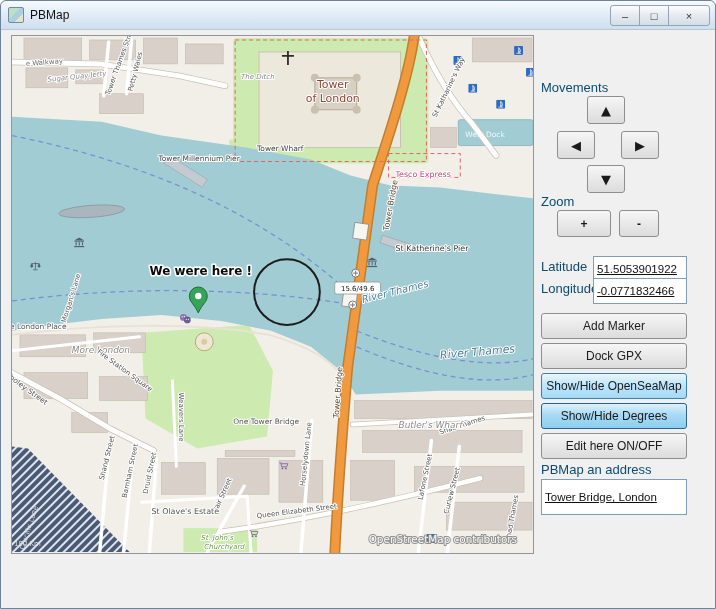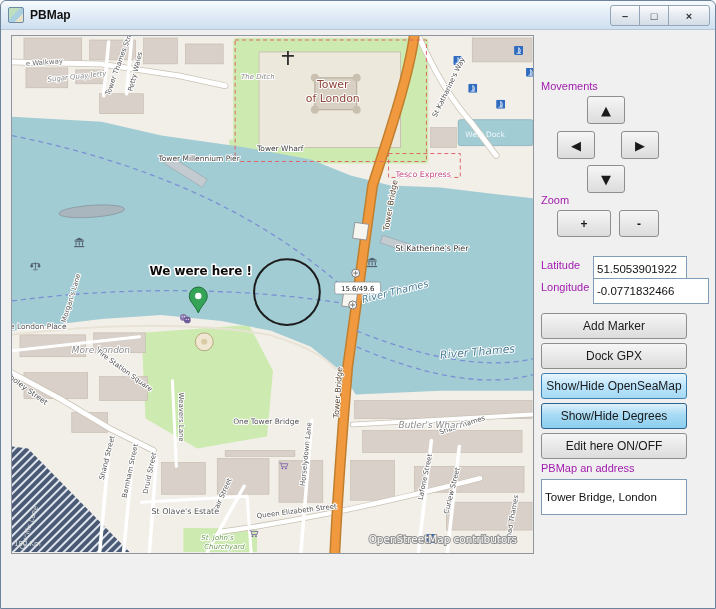--- a/index.html
+++ b/index.html
@@ -1,40 +1,40 @@
 <!DOCTYPE html>
 <html><head>
 <meta charset="utf-8">
 <style>
   html,body{margin:0;padding:0;background:#fff;}
   .window{position:relative;width:714px;height:607px;border:1px solid #6d829b;background:#f0f0f0;
           font-family:"Liberation Sans",sans-serif;border-radius:6px 6px 0 0;overflow:hidden;}
   .titlebar{position:absolute;left:0;top:0;right:0;height:28px;
             background:linear-gradient(#f7fbfe,#e4eef7 40%,#cfdff0);border-bottom:1px solid #b6c7d8;
-            display:flex;align-items:center;border-radius:6px 6px 0 0;font-weight:bold;}
+            display:flex;align-items:center;border-radius:6px 6px 0 0;}
   .app-icon{width:14px;height:14px;margin-left:7px;border:1px solid #6f8aa5;border-radius:2px;
             background:linear-gradient(135deg,#bfe0c0 0 40%,#a9cfe0 40% 70%,#e8e2c8 70%);}
   .title{font-size:12px;color:#111;margin-left:6px;}
   .caption-buttons{position:absolute;right:5px;top:4px;display:flex;}
   .cap{width:28px;height:19px;border:1px solid #93a5b6;background:linear-gradient(#fdfdfd,#e7ecf2 45%,#d4dde6);
        display:flex;align-items:center;justify-content:center;font-size:11px;color:#333;margin-left:-1px;}
   .cap.min{border-radius:3px 0 0 3px;}
   .cap.close{width:40px;border-radius:0 3px 3px 0;}
   .map-frame{position:absolute;left:10px;top:34px;width:523px;height:519px;border:1px solid #8f959c;box-sizing:border-box;}
   .map-frame svg{display:block;width:100%;height:100%;font-family:"DejaVu Sans",sans-serif;}
-  .lbl{position:absolute;font-size:11px;color:#a21caf;white-space:nowrap;}
+  .lbl{position:absolute;font-size:13px;color:#0c4a6e;white-space:nowrap;}
   .btn{position:absolute;display:flex;align-items:center;justify-content:center;box-sizing:border-box;
        background:linear-gradient(#f6f6f6,#eaeaea 45%,#dcdcdc);border:1px solid #8e8e8e;border-radius:3px;
        font:12px "Liberation Sans",sans-serif;color:#1a1a1a;cursor:default;padding:0;}
   .btn.arrow{width:38px;height:28px;font:13px "DejaVu Sans",sans-serif;}
   .btn.wide{width:146px;height:26px;}
   .btn.hl1{background:linear-gradient(#eaf6fd,#bee6fd 45%,#a6d9f4);border-color:#3c7fb1;}
   .btn.hl2{background:linear-gradient(#dff1fb,#a8daf4 45%,#8ccfef);border-color:#2c628b;}
   .txt{position:absolute;border:1px solid #7f9db9;background:#fff;box-sizing:border-box;
-       font:11.5px "Liberation Sans",sans-serif;color:#111;padding:12px 3px;}
+       font:11.5px "Liberation Sans",sans-serif;color:#111;padding:12px 3px;text-decoration:underline;}
   .road-c{fill:none;stroke:#c9c2b4;stroke-linecap:round;stroke-linejoin:round;}
   .road-f{fill:none;stroke:#ffffff;stroke-linecap:round;stroke-linejoin:round;}
   .bld{fill:#d9d0c9;stroke:#c3b9ac;stroke-width:0.6;}
 </style>
 </head>
 <body>
 
 <div class="window">
 
   <div class="titlebar">
@@ -294,21 +294,21 @@
   <button class="btn arrow" style="left:620px;top:130px">▶</button>
   <button class="btn arrow" style="left:586px;top:164px">▼</button>
 
   <span class="lbl" style="left:540px;top:193px">Zoom</span>
   <button class="btn" style="left:556px;top:209px;width:54px;height:27px;font-weight:bold">+</button>
   <button class="btn" style="left:618px;top:209px;width:40px;height:27px;font-weight:bold">-</button>
 
   <span class="lbl" style="left:540px;top:258px">Latitude</span>
   <input class="txt" style="left: 592px; top: 255px; width: 94px; height: 18px;" value="51.5053901922">
   <span class="lbl" style="left:540px;top:280px">Longitude</span>
-  <input class="txt" style="left: 592px; top: 277px; width: 116px; height: 18px;" value="-0.0771832466">
+  <input class="txt" style="left: 592px; top: 277px; width: 94px; height: 18px;" value="-0.0771832466">
 
   <button class="btn wide" style="left:540px;top:312px">Add Marker</button>
   <button class="btn wide" style="left:540px;top:342px">Dock GPX</button>
   <button class="btn wide hl2" style="left:540px;top:402px">Show/Hide Degrees</button>
   <button class="btn wide hl1" style="left:540px;top:372px">Show/Hide OpenSeaMap</button>
   <button class="btn wide" style="left:540px;top:432px">Edit here ON/OFF</button>
 
   <span class="lbl" style="left:540px;top:461px">PBMap an address</span>
   <input class="txt" style="left: 540px; top: 478px; width: 146px; height: 36px;" value="Tower Bridge, London">
 </div>

